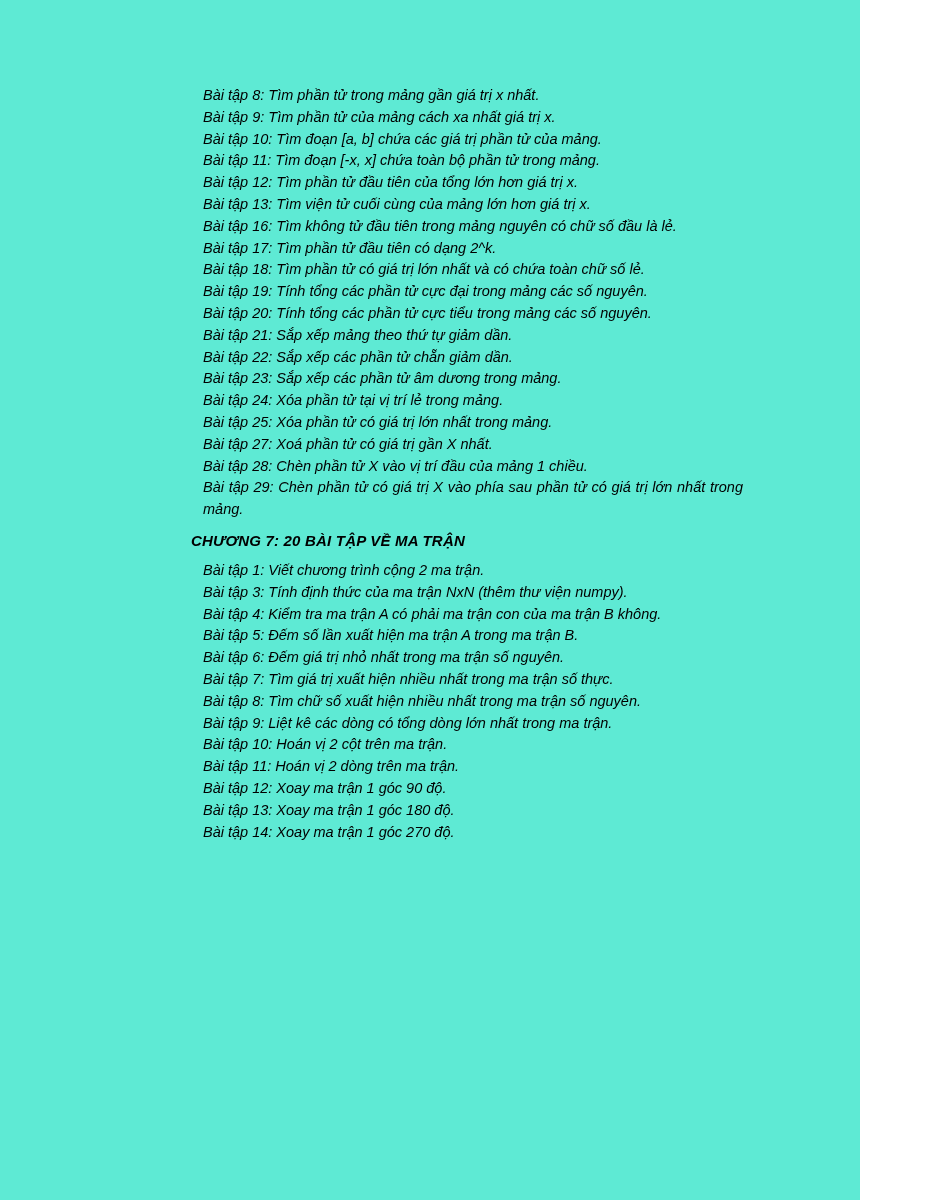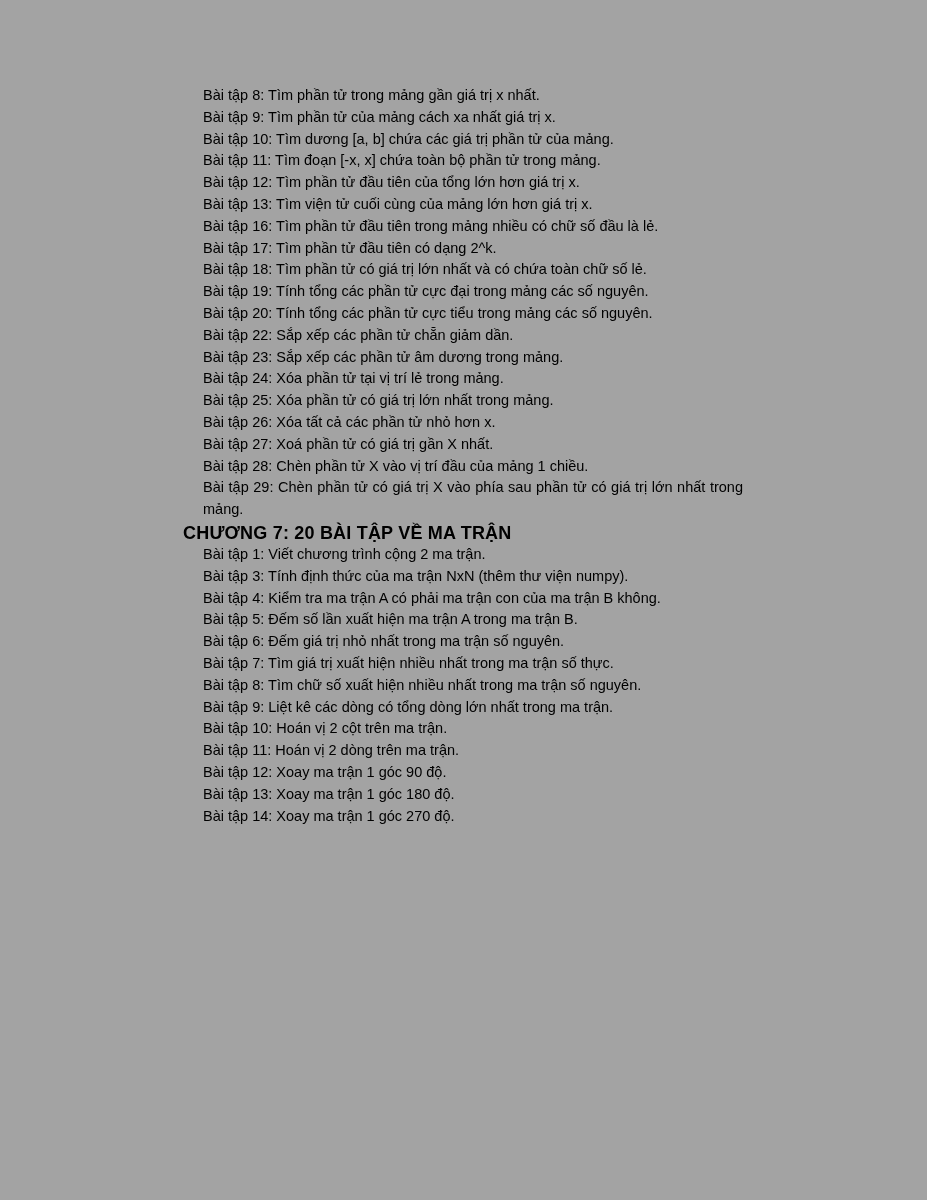--- a/index.html
+++ b/index.html
@@ -2,75 +2,76 @@
 <html><head>
 <meta charset="utf-8">
 <style>
   html, body {
     margin: 0;
     padding: 0;
     background: #ffffff;
   }
   .page {
     position: relative;
-    width: 927px;
+    width: 860px;
     height: 1200px;
-    background: #a3a3a3;
+    background: #5eead4;
     font-family: "Liberation Sans", sans-serif;
     color: #000000;
     overflow: hidden;
+    font-style: italic;
   }
   .content {
     position: absolute;
     left: 183px;
     top: 85px;
     width: 560px;
   }
   .para {
     margin: 0;
     padding-left: 20px;
     font-size: 14.5px;
     line-height: 21.8px;
     text-align: justify;
     color: #000000;
   }
   .chapter-heading {
-    margin: 0;
-    font-size: 18px;
+    margin: 8px;
+    font-size: 15px;
     font-weight: bold;
     line-height: 22px;
     padding-top: 1px;
     text-align: left;
     color: #000000;
     letter-spacing: 0.2px;
   }
 </style>
 </head>
 <body>
 
 <div class="page">
   <div class="content">
 
     <div>
         <p class="para">Bài tập 8: Tìm phần tử trong mảng gần giá trị x nhất.</p>
         <p class="para">Bài tập 9: Tìm phần tử của mảng cách xa nhất giá trị x.</p>
-        <p class="para">Bài tập 10: Tìm dương [a, b] chứa các giá trị phần tử của mảng.</p>
+        <p class="para">Bài tập 10: Tìm đoạn [a, b] chứa các giá trị phần tử của mảng.</p>
         <p class="para">Bài tập 11: Tìm đoạn [-x, x] chứa toàn bộ phần tử trong mảng.</p>
         <p class="para">Bài tập 12: Tìm phần tử đầu tiên của tổng lớn hơn giá trị x.</p>
         <p class="para">Bài tập 13: Tìm viện tử cuối cùng của mảng lớn hơn giá trị x.</p>
-        <p class="para">Bài tập 16: Tìm phần tử đầu tiên trong mảng nhiều có chữ số đầu là lẻ.</p>
+        <p class="para">Bài tập 16: Tìm không tử đầu tiên trong mảng nguyên có chữ số đầu là lẻ.</p>
         <p class="para">Bài tập 17: Tìm phần tử đầu tiên có dạng 2^k.</p>
         <p class="para">Bài tập 18: Tìm phần tử có giá trị lớn nhất và có chứa toàn chữ số lẻ.</p>
         <p class="para">Bài tập 19: Tính tổng các phần tử cực đại trong mảng các số nguyên.</p>
         <p class="para">Bài tập 20: Tính tổng các phần tử cực tiểu trong mảng các số nguyên.</p>
+        <p class="para">Bài tập 21: Sắp xếp mảng theo thứ tự giảm dần.</p>
         <p class="para">Bài tập 22: Sắp xếp các phần tử chẵn giảm dần.</p>
         <p class="para">Bài tập 23: Sắp xếp các phần tử âm dương trong mảng.</p>
         <p class="para">Bài tập 24: Xóa phần tử tại vị trí lẻ trong mảng.</p>
         <p class="para">Bài tập 25: Xóa phần tử có giá trị lớn nhất trong mảng.</p>
-        <p class="para">Bài tập 26: Xóa tất cả các phần tử nhỏ hơn x.</p>
         <p class="para">Bài tập 27: Xoá phần tử có giá trị gần X nhất.</p>
         <p class="para">Bài tập 28: Chèn phần tử X vào vị trí đầu của mảng 1 chiều.</p>
         <p class="para">Bài tập 29: Chèn phần tử có giá trị X vào phía sau phần tử có giá trị lớn nhất trong mảng.</p>
       </div>
 
     <h1 class="chapter-heading">CHƯƠNG 7: 20 BÀI TẬP VỀ MA TRẬN</h1>
 
     <div>
         <p class="para">Bài tập 1: Viết chương trình cộng 2 ma trận.</p>
         <p class="para">Bài tập 3: Tính định thức của ma trận NxN (thêm thư viện numpy).</p>

